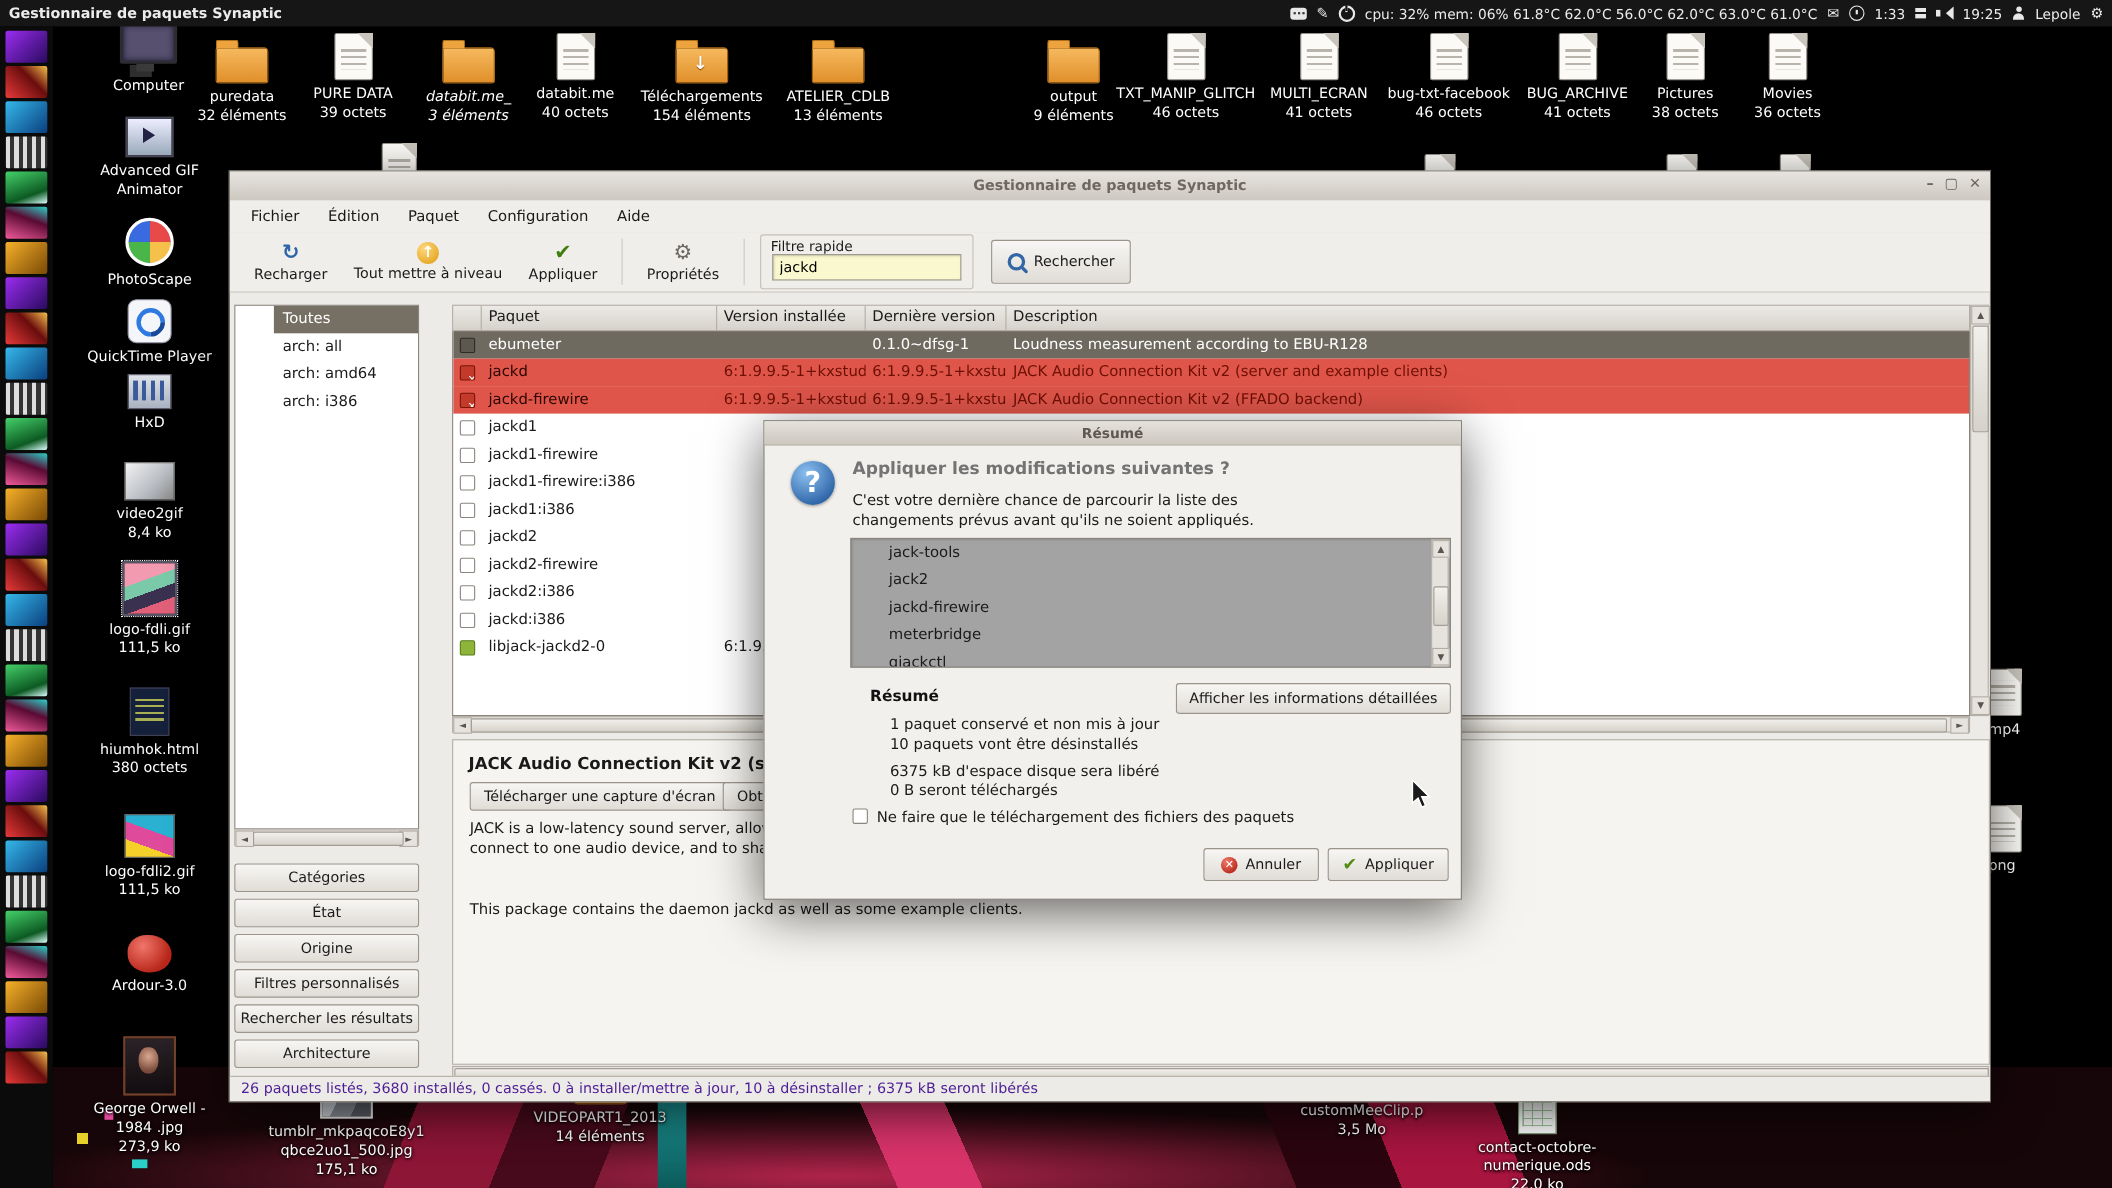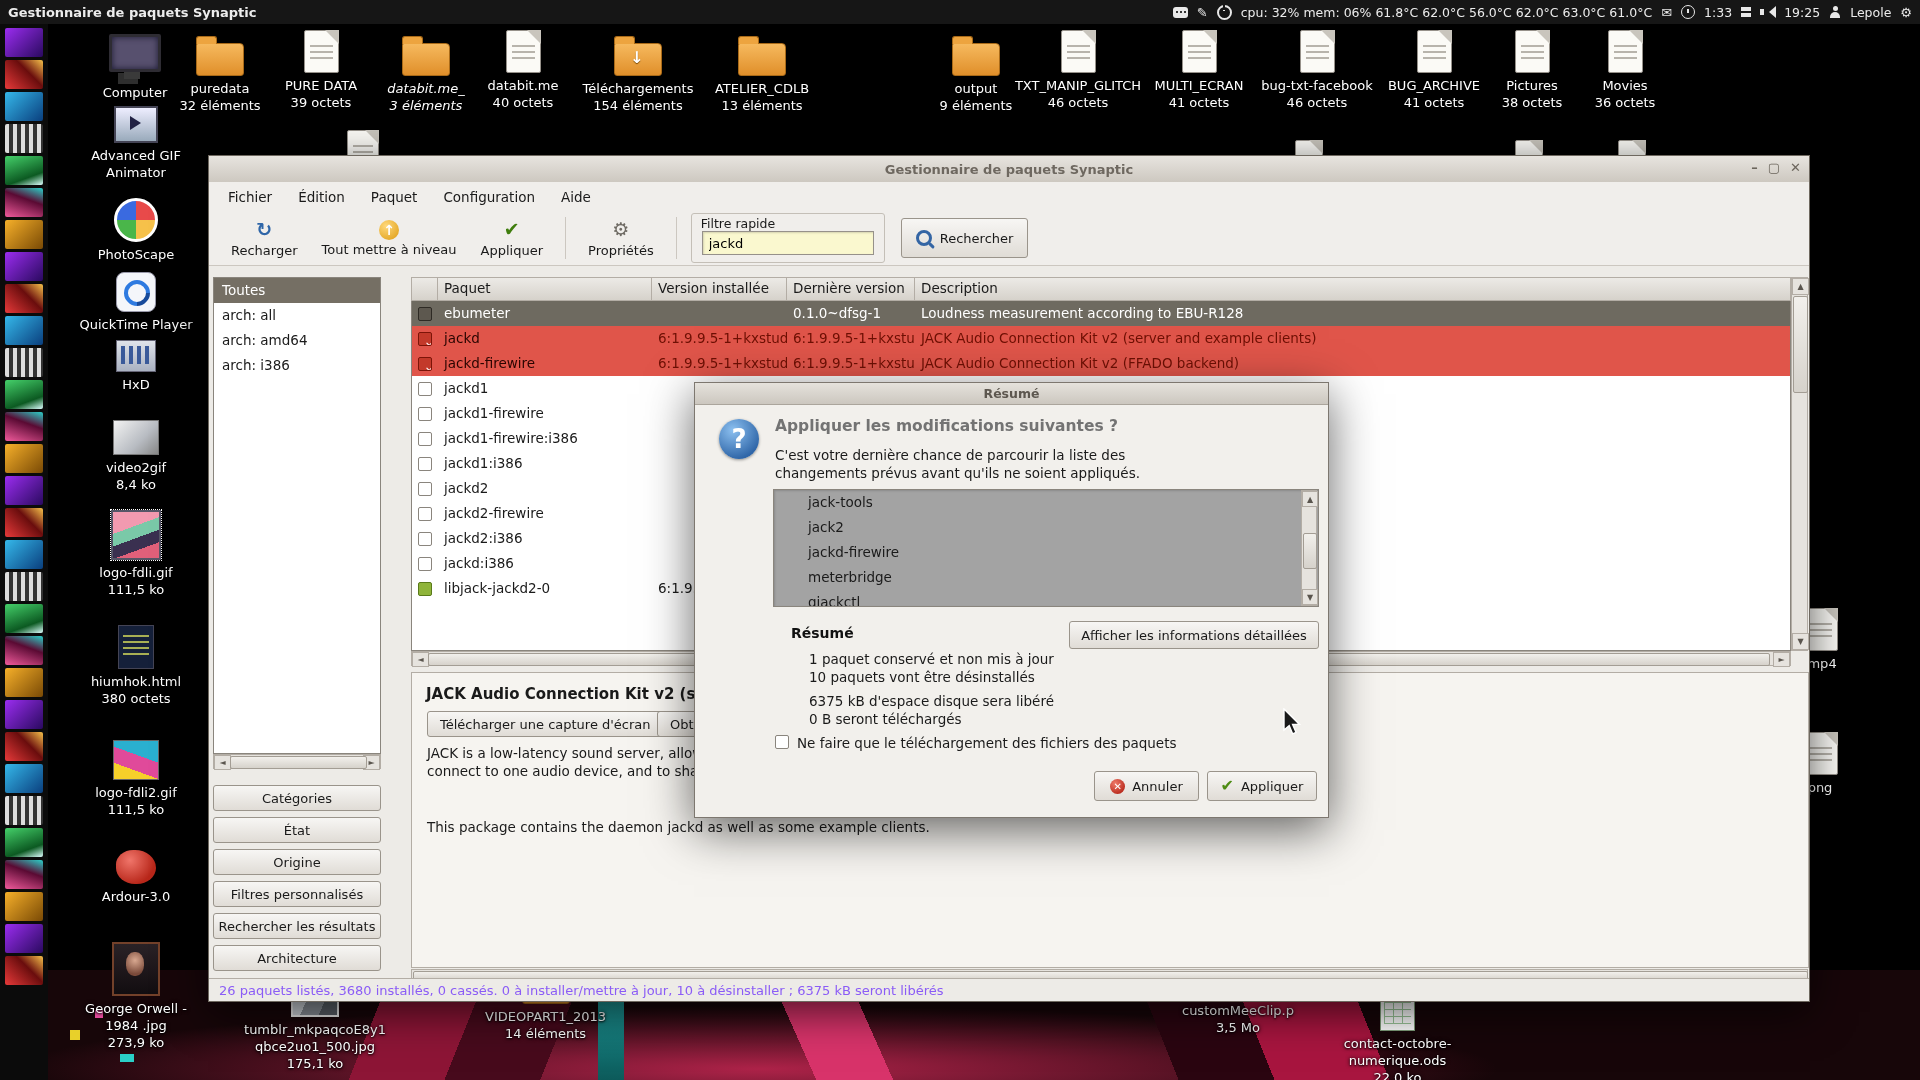--- a/index.html
+++ b/index.html
@@ -127,21 +127,21 @@
                 padding:17px 10px 7px 10px;}
   .filter-frame .flabel{position:absolute;left:9px;top:2px;font-size:12.5px;color:#1a1a1a;}
   .filter-input{width:158px;height:22px;background:#faf8cf;border:1px solid #96918a;box-shadow:inset 1px 1px 2px rgba(0,0,0,.15);
                 font-family:inherit;font-size:13px;padding:0 6px;}
   .search-btn{margin-left:16px;height:40px;padding:0 14px;gap:8px;}
   .mag{width:10px;height:10px;border:3px solid #3465a4;border-radius:50%;position:relative;display:inline-block;}
   .mag::after{content:"";position:absolute;width:7px;height:3px;background:#3465a4;transform:rotate(45deg);right:-6px;bottom:-4px;border-radius:2px;}
 
   
   .cat-list{position:absolute;left:4px;top:121px;width:168px;height:477px;background:#fff;
-            border:1px solid #8a857d;box-sizing:border-box;font-size:13.5px;color:#1a1a1a;}
+            border:1px solid #8a857d;box-sizing:border-box;font-size:13.5px;color:#1a1a1a;padding-left:35px;}
   .cat-list .ci{height:25px;line-height:25px;padding-left:8px;}
   .cat-list .ci.sel{background:#756f64;color:#fff;}
   .side-btn{position:absolute;left:4px;width:168px;height:26px;}
 
   
   .pkg-head{position:absolute;left:202px;top:121px;width:1380px;height:24px;display:grid;
             grid-template-columns:26px 214px 135px 128px 1fr;background:linear-gradient(#eceae6,#d6d2cb);
             border:1px solid #b3ada5;box-sizing:border-box;font-size:13.5px;color:#1a1a1a;}
   .pkg-head .hc{border-right:1px solid #b3ada5;padding:2px 0 0 6px;overflow:hidden;white-space:nowrap;}
   .pkg-body{position:absolute;left:202px;top:145px;width:1380px;height:350px;background:#fff;
@@ -162,21 +162,21 @@
   .details{position:absolute;left:202px;top:516px;width:1398px;height:296px;background:#f6f4f0;
            border:1px solid #b3ada5;box-sizing:border-box;font-size:13.5px;color:#1a1a1a;}
   .d-title{position:absolute;left:14px;top:12px;font-size:15px;font-weight:bold;white-space:nowrap;}
   .d-btn1{position:absolute;left:15px;top:38px;height:26px;padding:0 12px;}
   .d-btn2{position:absolute;left:245px;top:38px;height:26px;padding:0 12px;}
   .d-line1{position:absolute;left:15px;top:72px;white-space:nowrap;}
   .d-line2{position:absolute;left:15px;top:90px;white-space:nowrap;}
   .d-line3{position:absolute;left:15px;top:146px;white-space:nowrap;}
 
   .statusbar{position:absolute;left:0;right:0;bottom:0;height:22px;background:#edebe7;border-top:1px solid #b3ada5;
-             font-size:13px;color:#8b5cf6;display:flex;align-items:center;padding-left:10px;}
+             font-size:13px;color:#4c1d95;display:flex;align-items:center;padding-left:10px;}
 
   
   .dialog{position:absolute;left:694px;top:382px;width:635px;height:436px;z-index:20;background:#f2f0ec;
           border:1px solid #7d776f;box-shadow:0 12px 45px rgba(0,0,0,.6);box-sizing:border-box;}
   .dlg-title{position:absolute;left:0;top:0;right:0;height:21px;background:linear-gradient(#e5e2dc,#ccc7bf);
              border-bottom:1px solid #aba59c;display:flex;align-items:center;justify-content:center;
              font-size:12.5px;font-weight:bold;color:#5d574f;}
   .q-icon{position:absolute;left:24px;top:36px;width:40px;height:40px;border-radius:50%;
           background:radial-gradient(circle at 35% 28%,#8cc0f0,#2f66a8 75%);color:#fff;font-weight:bold;
           font-size:26px;display:flex;align-items:center;justify-content:center;box-shadow:0 1px 3px rgba(0,0,0,.4);}
@@ -253,21 +253,21 @@
     <span>1:33</span>
     <span class="tb-ic ic-grid"></span>
     <span class="tb-ic ic-speaker"></span>
     <span>19:25</span>
     <span class="tb-ic ic-user"></span>
     <span>Lepole</span>
     <span class="tb-ic ic-glyph">⚙</span>
   </div>
 </div>
 
-<div class="dicon nowrap" style="left:76px;top:34px;">
+<div class="dicon nowrap" style="left:76px;top:20px;">
   <div class="art art-computer"></div>
   <div class="lbl" style="margin-top:8px;"><span>Computer</span></div>
 </div>
 <div class="dicon nowrap" style="left:161px;top:34px;">
   <div class="art art-folder"></div>
   <div class="lbl"><span>puredata</span><br><span>32 éléments</span></div>
 </div>
 <div class="dicon nowrap" style="left:262px;top:30px;">
   <div class="art art-file"></div>
   <div class="lbl"><span>PURE DATA</span><br><span>39 octets</span></div>

